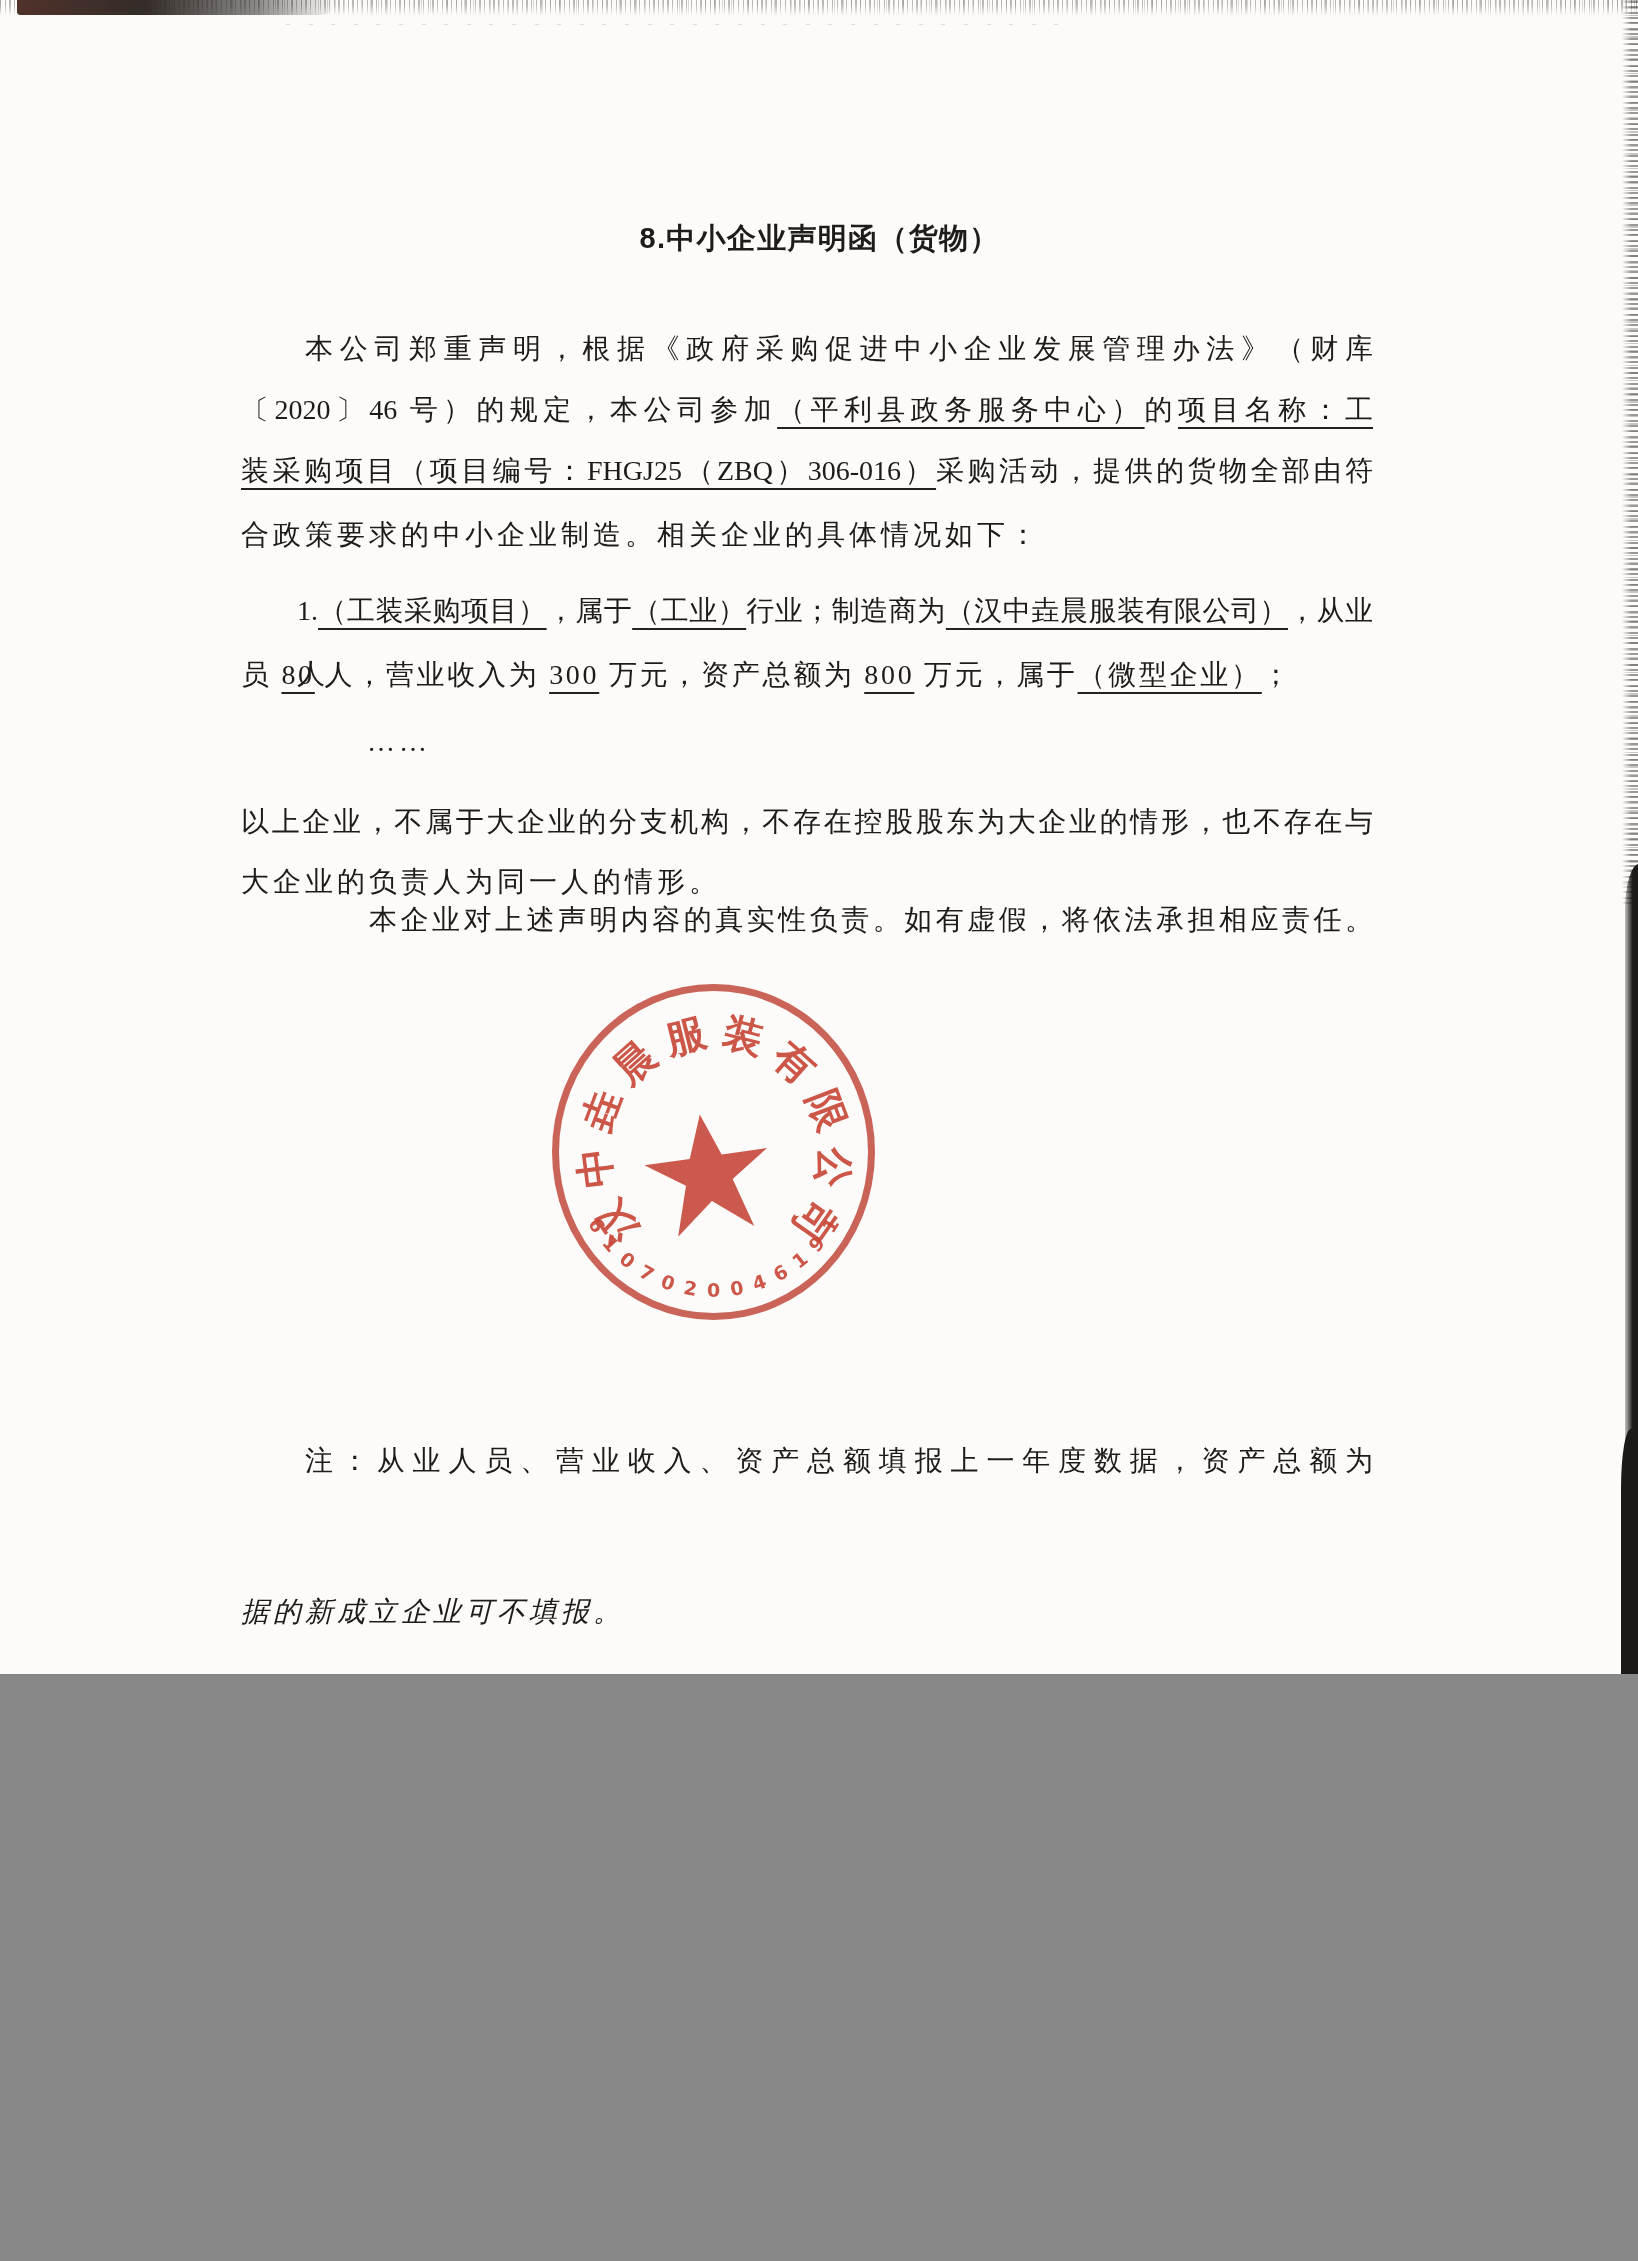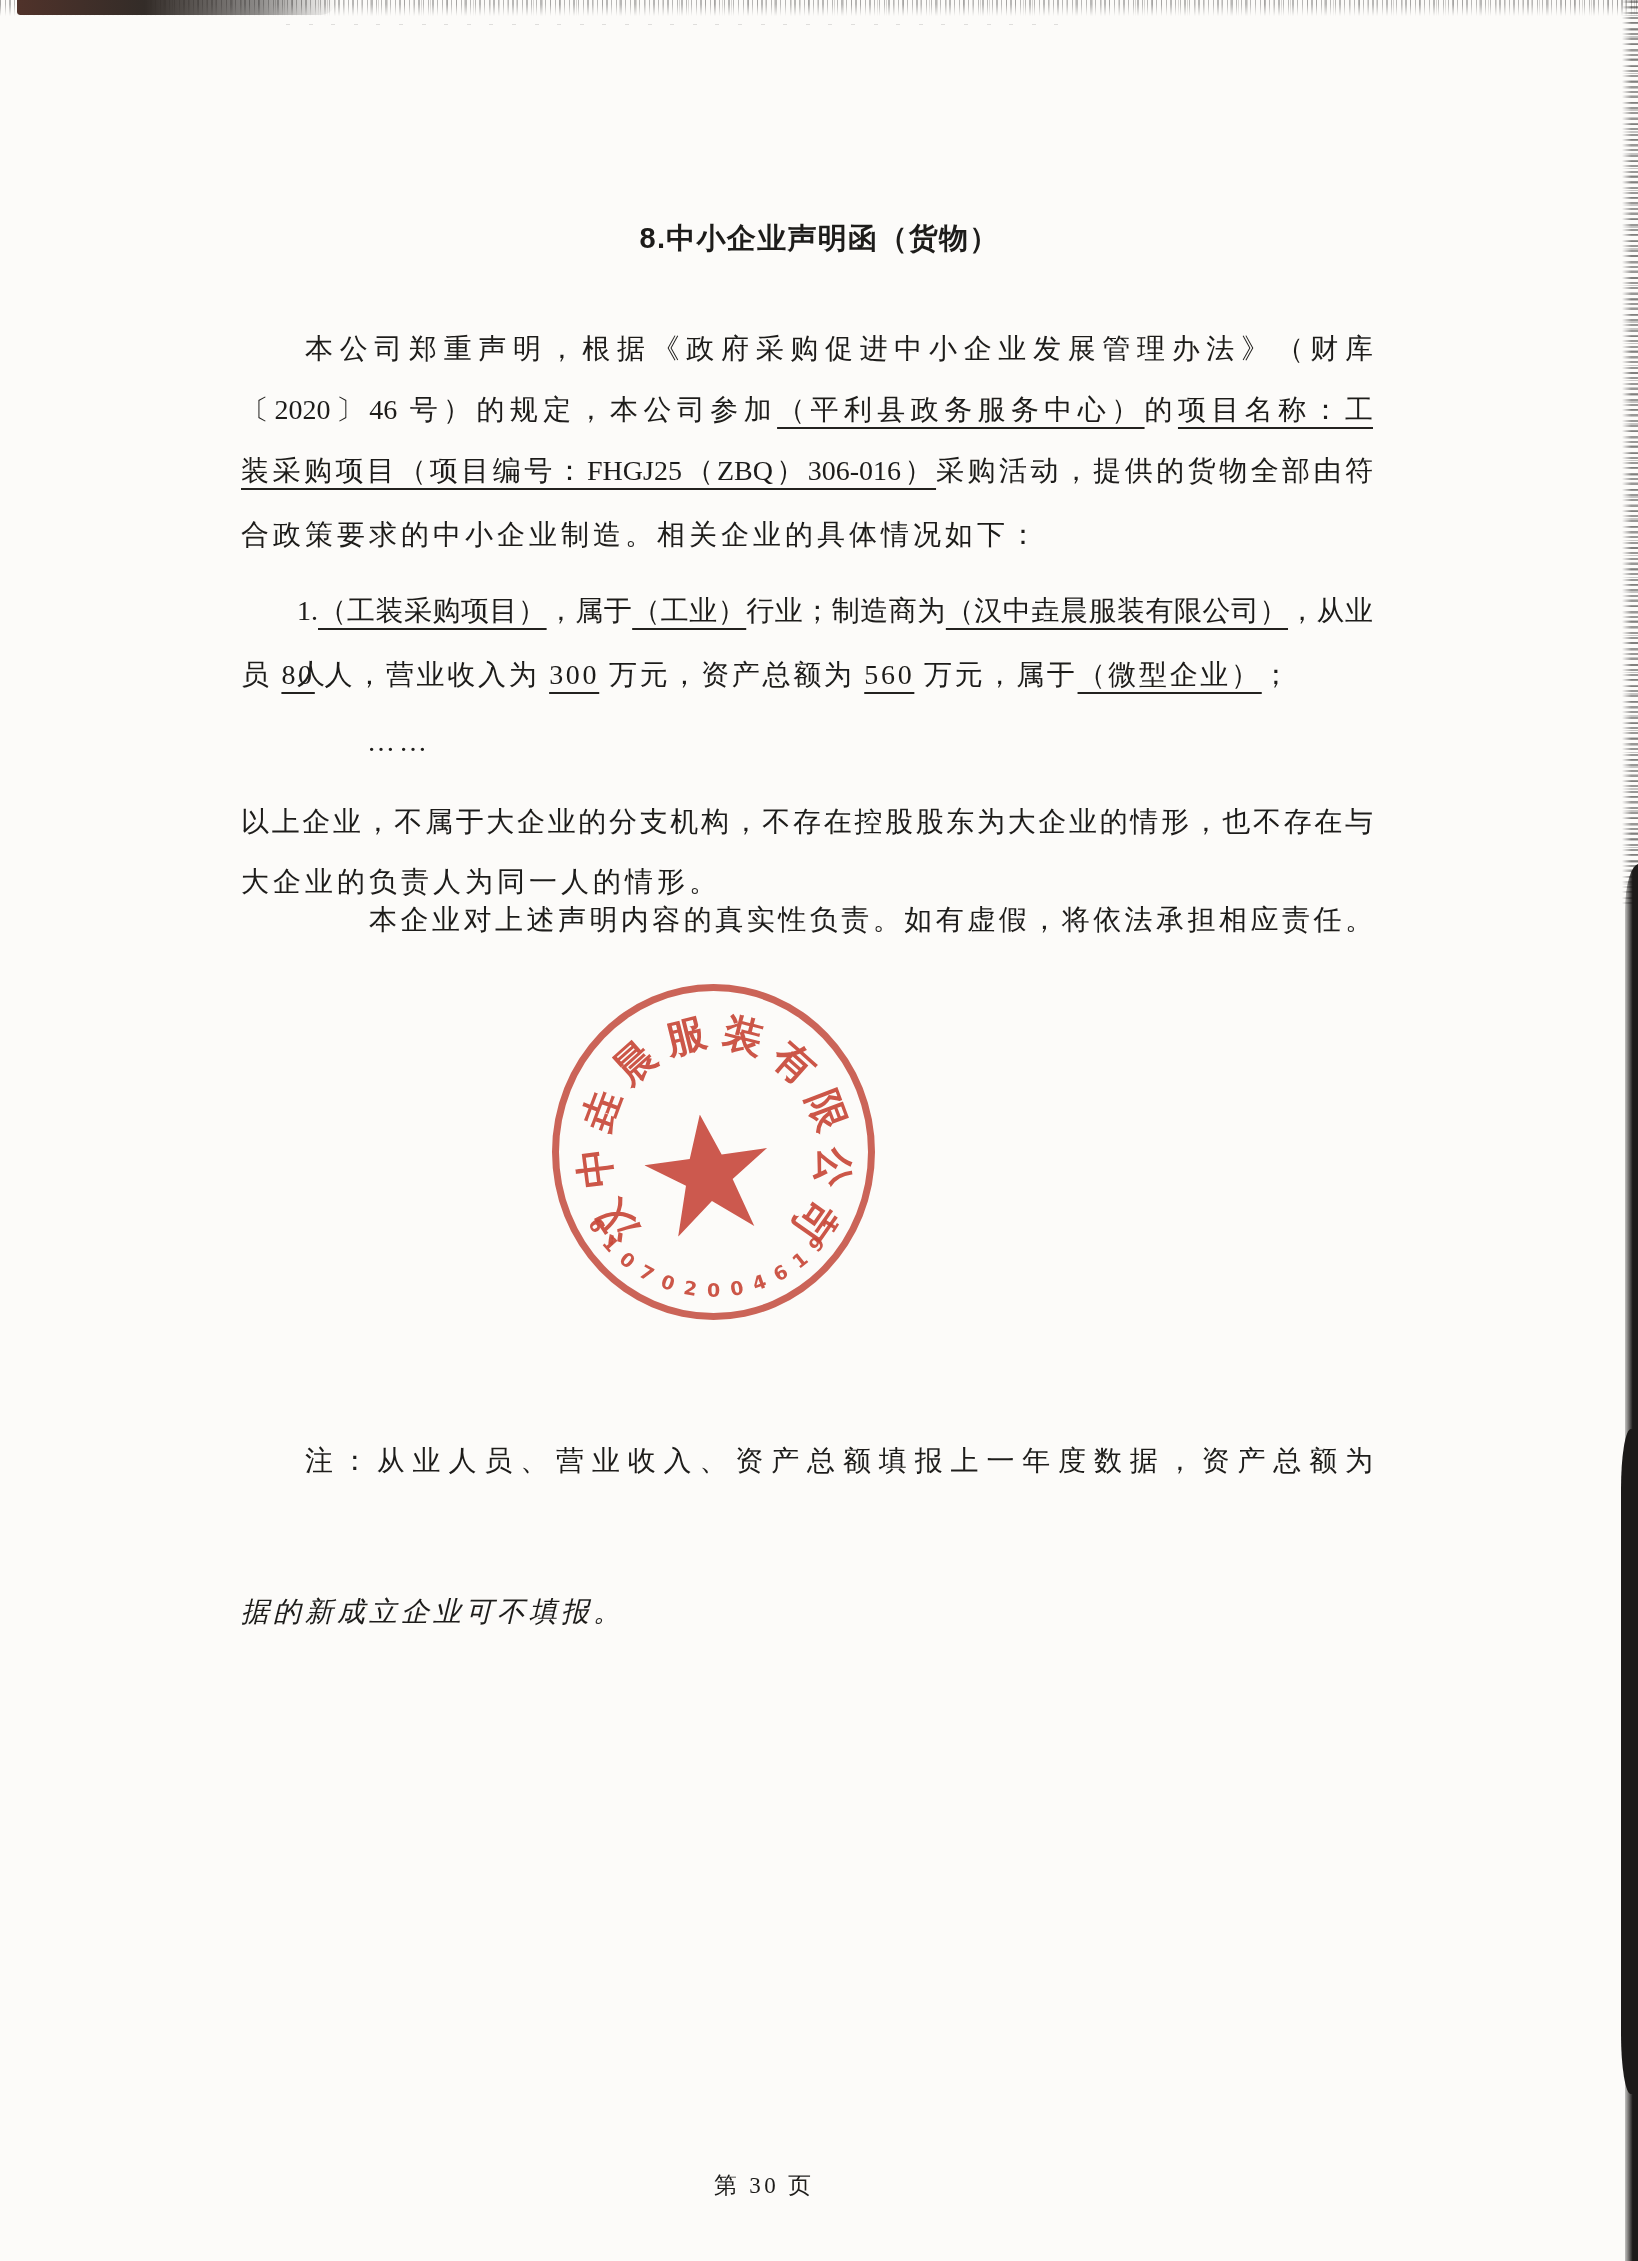--- a/index.html
+++ b/index.html
@@ -1,18 +1,18 @@
 <!DOCTYPE html>
 <html style="font-size:10.6px"><head>
 <meta charset="utf-8">
 <style>
   html,body{margin:0;padding:0;background:#888;}
   #page{
     position:relative;
-    width:1639px;height:2261px;
+    width:1639px;height:1674px;
     background:#fcfbf9;
     overflow:hidden;
     font-family:"Liberation Serif","DejaVu Serif",serif;
     color:#1d1c1a;
   }
   
   #title{
     position:absolute;left:0;top:219px;width:1639px;height:40px;
     text-align:center;
     font-family:"Liberation Sans","DejaVu Sans",sans-serif;
@@ -120,21 +120,21 @@
 <div id="page">
 
   <div id="title">8.中小企业声明函（货物）</div>
 
   <div id="body">
       <div class="bline just" id="l1"><span>本公司郑重声明，根据《政府采购促进中小企业发展管理办法》（财库</span></div>
       <div class="bline just" id="l2"><span>〔2020〕46 号）的规定，本公司参加</span><span class="u">（平利县政务服务中心）</span><span>的</span><span class="u">项目名称：工</span></div>
       <div class="bline just" id="l3"><span class="u">装采购项目（项目编号：FHGJ25（ZBQ）306-016）</span><span>采购活动，提供的货物全部由符</span></div>
       <div class="bline" id="l4"><span>合政策要求的中小企业制造。相关企业的具体情况如下：</span></div>
       <div class="bline just" id="l5"><span>1.</span><span class="u">（工装采购项目）</span><span>，属于</span><span class="u">（工业）</span><span>行业；制造商为</span><span class="u">（汉中垚晨服装有限公司）</span><span>，从业人</span></div>
-      <div class="bline" id="l6"><span>员 </span><span class="u">80</span><span> 人，营业收入为 </span><span class="u">300</span><span> 万元，资产总额为 </span><span class="u">560</span><span> 万元，属于</span><span class="u">（微型企业）</span><span>；</span></div>
+      <div class="bline" id="l6"><span>员 </span><span class="u">80</span><span> 人，营业收入为 </span><span class="u">300</span><span> 万元，资产总额为 </span><span class="u">800</span><span> 万元，属于</span><span class="u">（微型企业）</span><span>；</span></div>
       <div class="bline" id="l7"><span>……</span></div>
       <div class="bline just" id="l8"><span>以上企业，不属于大企业的分支机构，不存在控股股东为大企业的情形，也不存在与</span></div>
       <div class="bline" id="l9"><span>大企业的负责人为同一人的情形。</span></div>
       <div class="bline just" id="l10"><span>本企业对上述声明内容的真实性负责。如有虚假，将依法承担相应责任。</span></div>
       <div class="bline just" id="l13"><span>注：从业人员、营业收入、资产总额填报上一年度数据，资产总额为</span></div>
       <div class="bline" id="l14"><span>据的新成立企业可不填报。</span></div>
     </div>
 
 
   <div id="stamp">

